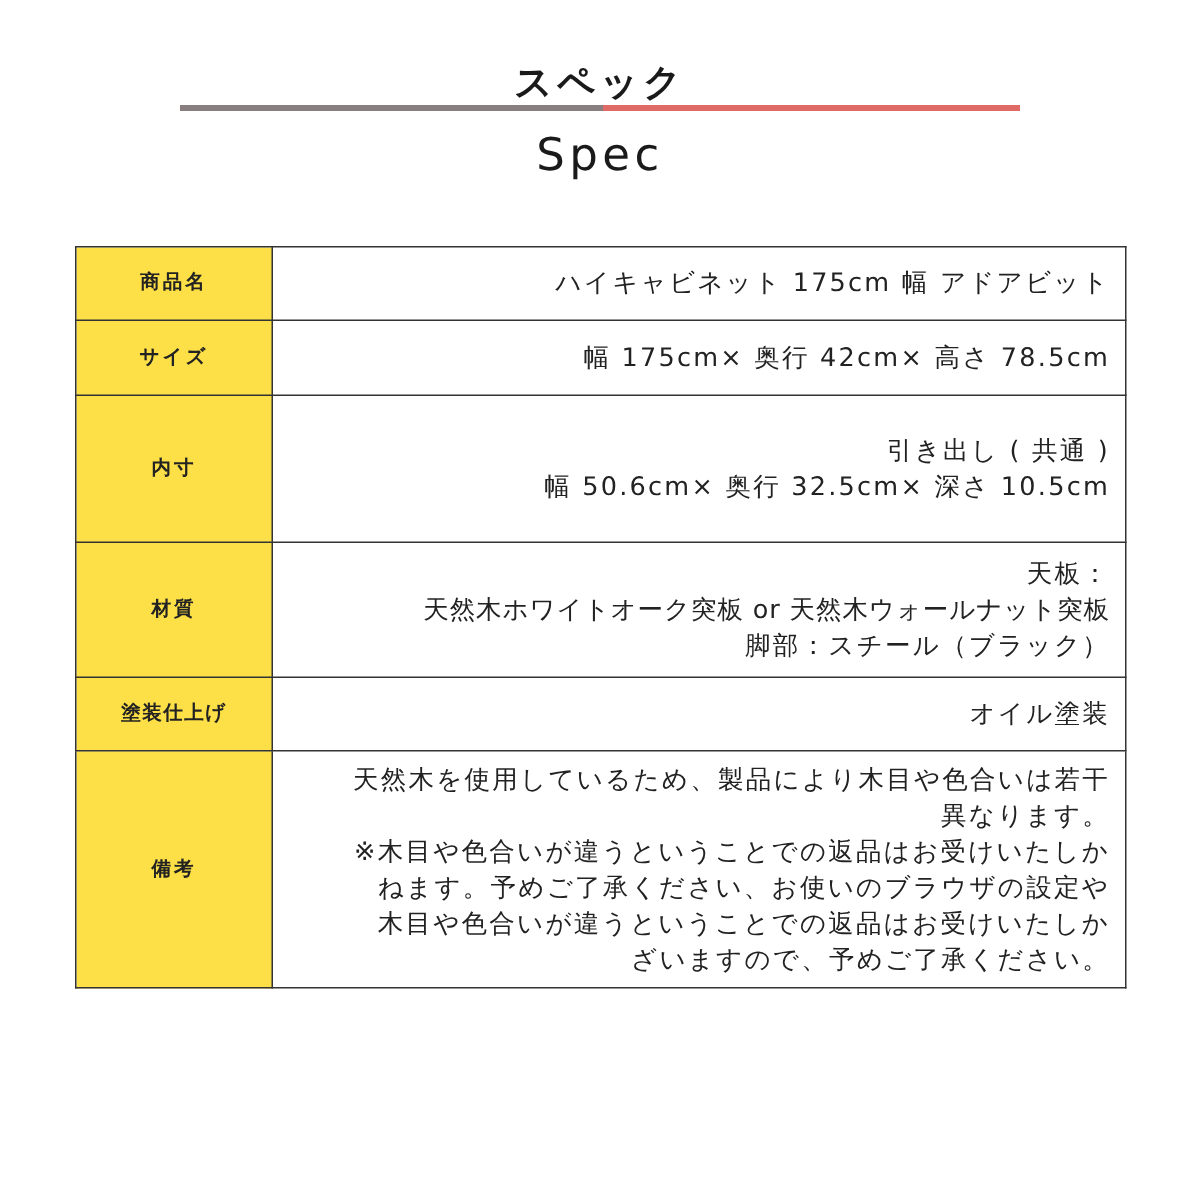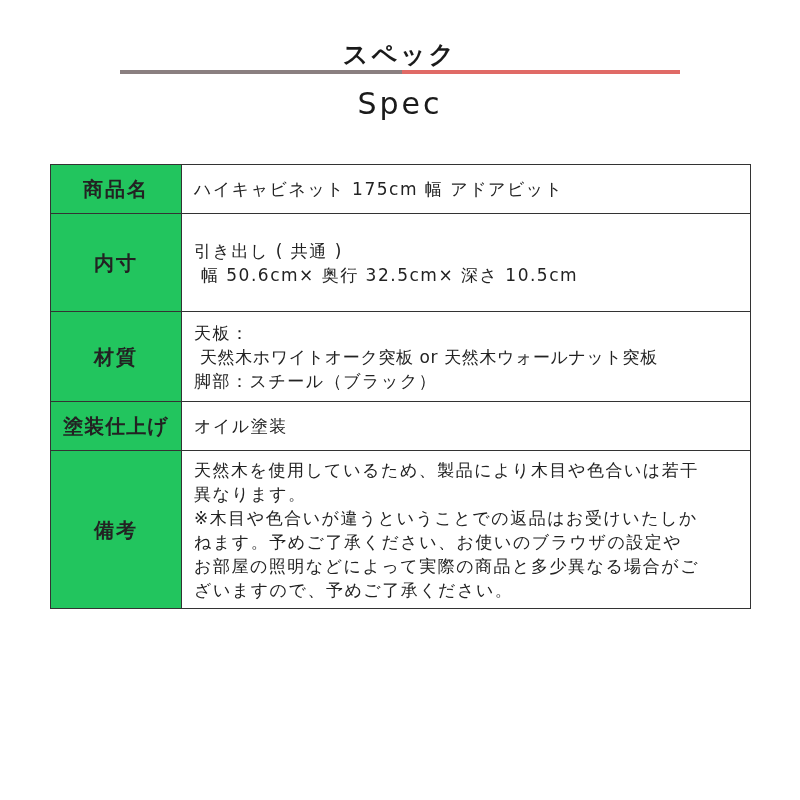--- a/index.html
+++ b/index.html
@@ -7,43 +7,49 @@
          font-family:"DejaVu Sans", "Liberation Sans", sans-serif; color:#222; }
   .title-jp { position:absolute; top:38px; left:0; width:800px; text-align:center;
               font-size:25px; font-weight:bold; letter-spacing:3px; color:#1a1a1a; }
   .divider { position:absolute; top:70px; left:120px; width:560px; height:4px; display:flex; }
   .divider .left { width:282px; height:100%; }
   .divider .right { flex:1; height:100%; }
   .title-en { position:absolute; top:86px; left:0; width:800px; text-align:center;
               font-size:30px; letter-spacing:3px; color:#1a1a1a; }
   table.spec { position:absolute; top:164px; left:50px; width:701px; border-collapse:collapse; }
   table.spec td { border:1.5px solid #333; vertical-align:middle; }
-  table.spec td.label { width:128px; background:#22c55e; text-align:center;
-                        font-weight:bold; font-size:20px; letter-spacing:2px; color:#222; line-height:24px; }
-  table.spec td.value { padding:0 10px 0 12px; font-size:17px; letter-spacing:1.5px; line-height:24px; color:#222; }
+  table.spec td.label { width:128px; background:#fde047; text-align:center;
+                        font-weight:bold; font-size:13px; letter-spacing:2px; color:#222; line-height:24px; }
+  table.spec td.value { padding:0 10px 0 12px; font-size:17px; letter-spacing:1.5px; line-height:24px; color:#222;text-align:right; }
   .line { display:block; white-space:nowrap; }
   .small { font-size:13px; letter-spacing:1.2px; line-height:22px; }
   .note { letter-spacing:1px; line-height:26px; }
 </style>
 </head>
 <body>
 
 <div class="title-jp">スペック</div>
 <div class="divider">
   <div class="left" style="background:#8a7f80"></div>
   <div class="right" style="background:#e06a66"></div>
 </div>
 <div class="title-en">Spec</div>
 
 <table class="spec">
   <tbody>
       <tr style="height:49px">
     <td class="label">商品名</td>
     <td class="value">
       <span class="line">ハイキャビネット 175cm 幅 アドアビット</span>
+    </td>
+  </tr>
+  <tr style="height:50px">
+    <td class="label">サイズ</td>
+    <td class="value">
+      <span class="line">幅 175cm× 奥行 42cm× 高さ 78.5cm</span>
     </td>
   </tr>
   <tr style="height:98px">
     <td class="label">内寸</td>
     <td class="value">
       <span class="line">引き出し ( 共通 )</span>
       <span class="line" style="white-space:pre"> 幅 50.6cm× 奥行 32.5cm× 深さ 10.5cm</span>
     </td>
   </tr>
   <tr style="height:90px">
@@ -60,18 +66,18 @@
       <span class="line">オイル塗装</span>
     </td>
   </tr>
   <tr style="height:158px">
     <td class="label">備考</td>
     <td class="value note">
       <span class="line">天然木を使用しているため、製品により木目や色合いは若干</span>
       <span class="line">異なります。</span>
       <span class="line">※木目や色合いが違うということでの返品はお受けいたしか</span>
       <span class="line">ねます。予めご了承ください、お使いのブラウザの設定や</span>
-      <span class="line">お部屋の照明などによって実際の商品と多少異なる場合がご</span>
+      <span class="line">木目や色合いが違うということでの返品はお受けいたしか</span>
       <span class="line">ざいますので、予めご了承ください。</span>
     </td>
   </tr>
 </tbody>
   </table>
 
 </body></html>

